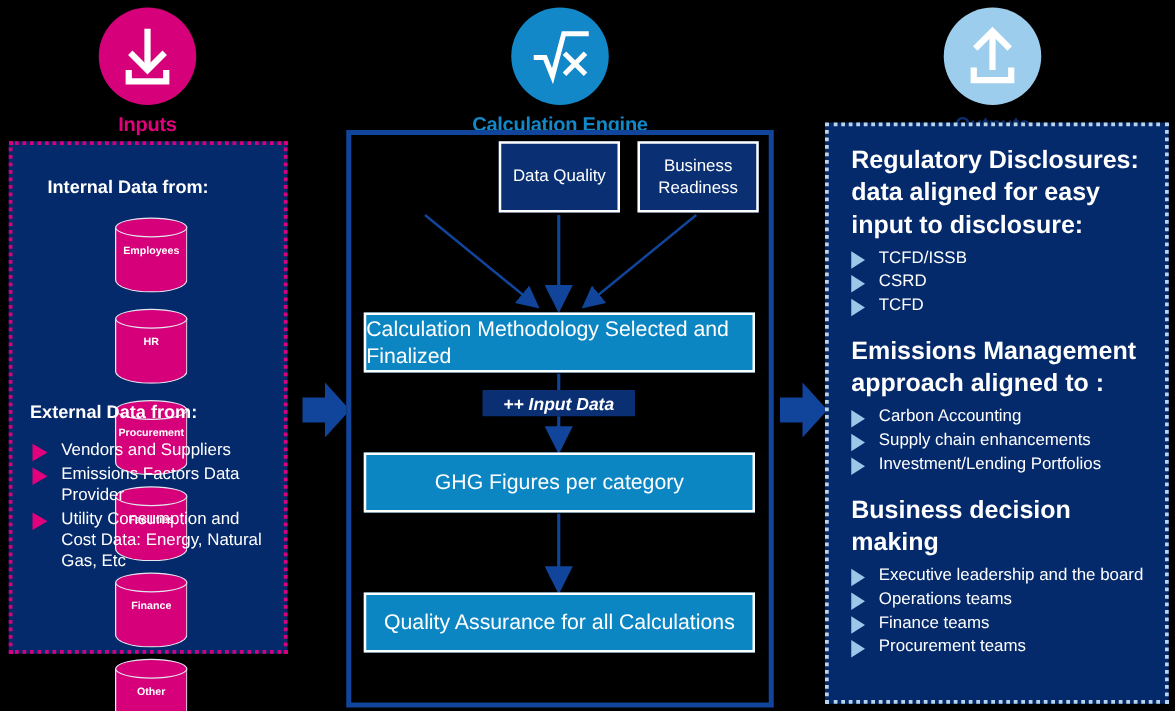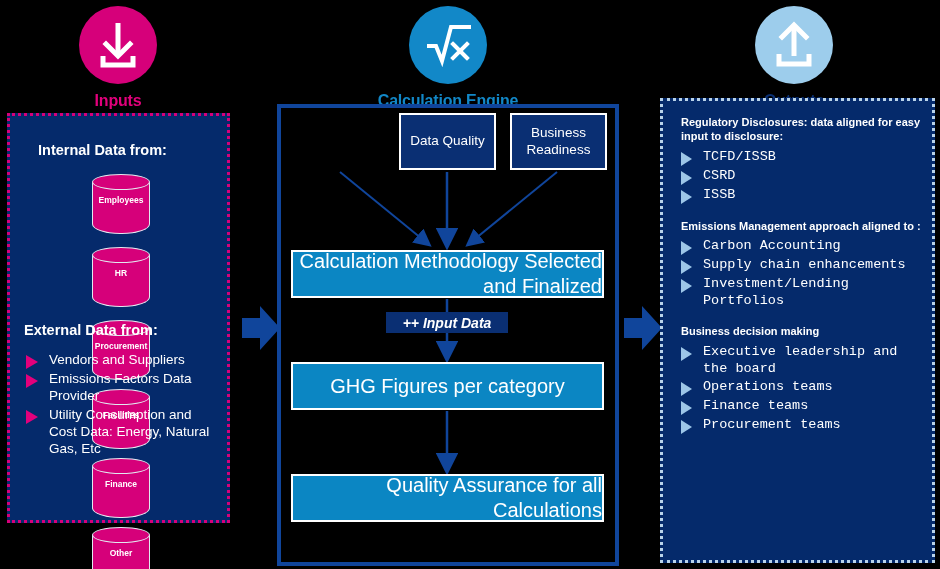--- a/index.html
+++ b/index.html
@@ -166,22 +166,22 @@
 
   .flow-box {
     position: absolute;
     background: #0b86c3;
     border: 2px solid #ffffff;
     box-sizing: border-box;
     color: #ffffff;
     display: flex;
     align-items: center;
     justify-content: center;
-    text-align: right;
-    font-size: 20px;
+    text-align: left;
+    font-size: 17px;
     line-height: 1.25;
     left: 291px;
     width: 313px;
   }
   #box-methodology { top: 250px; height: 48px; }
   #box-ghg { top: 362px; height: 48px; }
   #box-qa { top: 474px; height: 48px; }
 
   #input-data-tag {
     position: absolute;
@@ -207,25 +207,25 @@
     box-sizing: border-box;
   }
   #outputs-inner {
     position: absolute;
     left: 18px; top: 14px;
     width: 240px;
   }
   .out-heading {
     color: #ffffff;
     font-weight: bold;
-    font-size: 11px;
+    font-size: 20px;
     line-height: 1.3;
     margin-bottom: 4px;
   }
-  .out-list { margin-bottom: 0px; font-family: Liberation Mono, monospace; }
+  .out-list { margin-bottom: 0px; }
   .out-list .bullet-text { font-size: 13.5px; }
   .spacer-md { height: 14px; }
 
   .arrowsvg { position: absolute; left: 0; top: 0; pointer-events: none; }
 </style>
 </head>
 <body>
 
 <div class="stage">
 
@@ -374,21 +374,21 @@
         <div class="bullet-row">
           <span class="tri lightblue"></span>
           <span class="bullet-text">TCFD/ISSB</span>
         </div>
         <div class="bullet-row">
           <span class="tri lightblue"></span>
           <span class="bullet-text">CSRD</span>
         </div>
         <div class="bullet-row">
           <span class="tri lightblue"></span>
-          <span class="bullet-text">ISSB</span>
+          <span class="bullet-text">TCFD</span>
         </div>
       </div>
 
       <div class="spacer-md"></div>
 
       <div class="out-heading">Emissions  Management approach aligned to :</div>
       <div class="out-list">
         <div class="bullet-row">
           <span class="tri lightblue"></span>
           <span class="bullet-text">Carbon Accounting</span>

